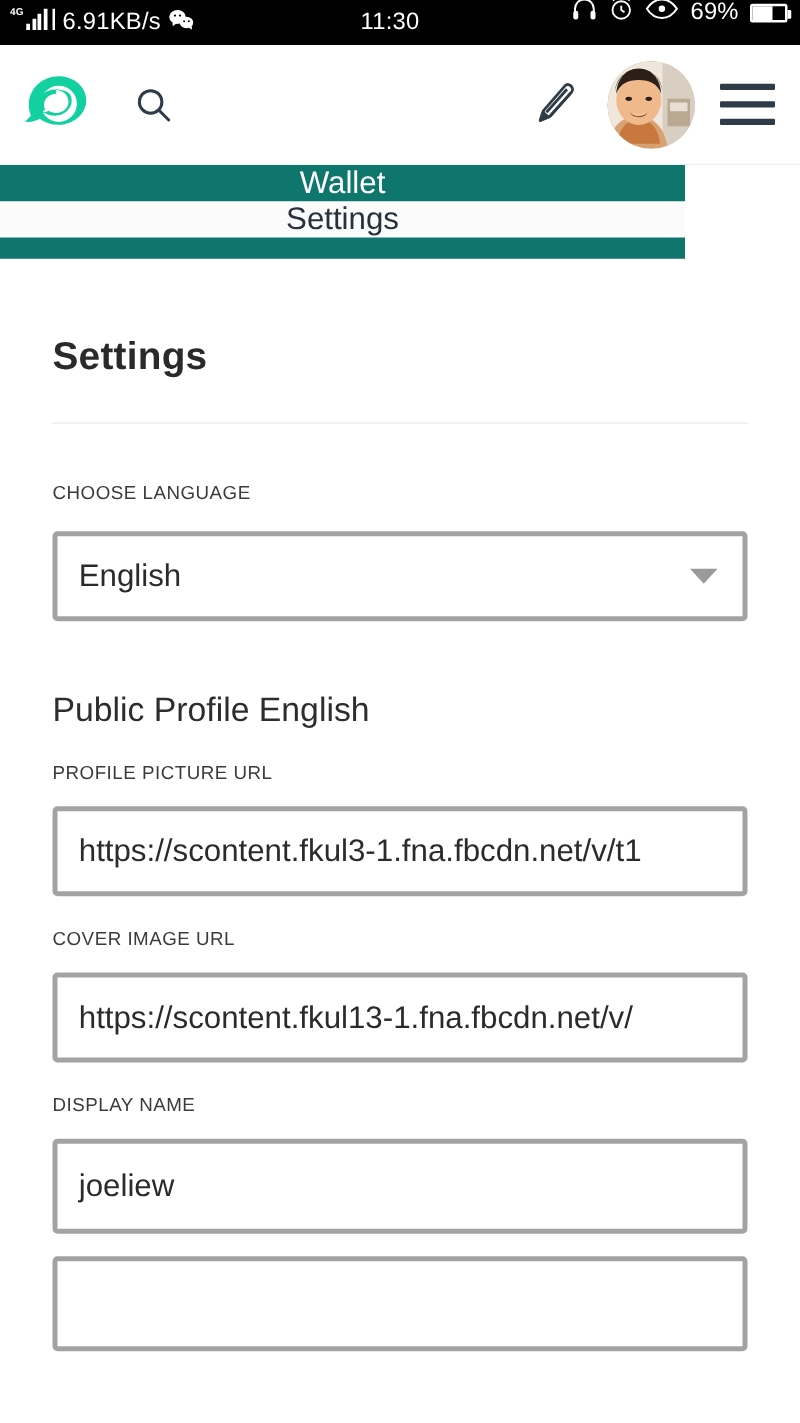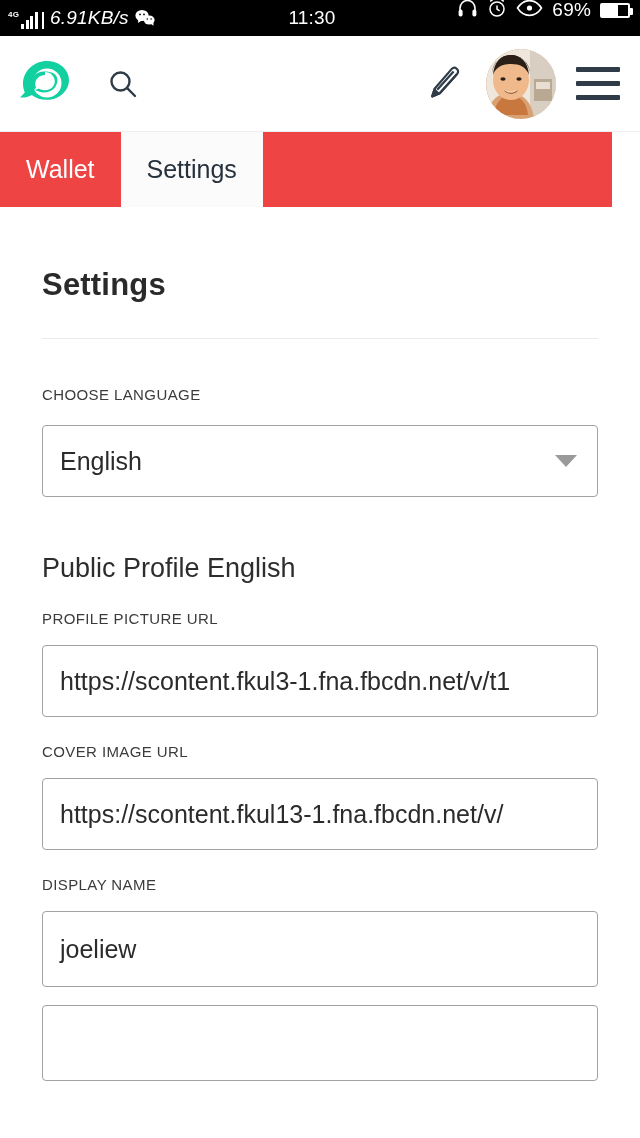--- a/index.html
+++ b/index.html
@@ -9,29 +9,29 @@
     font-family:"Liberation Sans", sans-serif;
     overflow:hidden;
   }
 
   
   .statusbar{
     height:36px; width:640px; background:#000; color:#fff;
     display:flex; align-items:center; position:relative;
     font-size:19px; letter-spacing:.2px;
   }
-  .sb-left{ display:flex; align-items:flex-end; gap:6px; padding-left:8px; }
+  .sb-left{ display:flex; align-items:flex-start; gap:6px; padding-left:8px; }
   .sb-right{ display:flex; align-items:center; gap:9px; position:absolute; right:10px; top:0; height:20px; }
   .sb-center{ position:absolute; left:0; right:16px; text-align:center; font-size:19px; line-height:36px; }
   .sig{ display:flex; align-items:flex-end; gap:1.5px; height:17px; position:relative; padding-left:13px;}
   .sig i{ display:block; width:3px; background:#fff; }
   .sig i.b1{height:5px;} .sig i.b2{height:9px;} .sig i.b3{height:13px;} .sig i.b4{height:17px; background:#fff;}
   .sig .g4{ position:absolute; left:0; top:-1px; font-size:8px; font-weight:bold; line-height:8px; }
   .sig .bar{ width:2px; height:17px; background:#fff; margin-left:3px;}
-  .speed{ font-size:19px;font-style:italic; }
+  .speed{ font-size:19px; }
   .wechat{ font-size:16px; line-height:16px; }
   .batt{ width:30px; height:15px; border:2px solid #fff; border-radius:2px; position:relative; }
   .batt:after{ content:""; position:absolute; right:-5px; top:3px; width:3px; height:7px; background:#fff; border-radius:0 1px 1px 0;}
   .batt i{ display:block; height:100%; width:62%; background:#fff; }
 
   
   .appbar{
     height:96px; width:640px; background:#fff;
     display:flex; align-items:center; position:relative;
     border-bottom:1px solid #eceef0;
@@ -42,21 +42,21 @@
   .pen-btn{ width:56px; height:56px; display:flex; align-items:center; justify-content:center; }
   .avatar{
     width:70px; height:70px; border-radius:50%; overflow:hidden; margin:0 14px;
     background:#c9a37d; position:relative; flex:none;
   }
   .avatar svg{ display:block; }
   .menu-btn{ width:56px; height:56px; display:flex; flex-direction:column; justify-content:center; gap:9px; padding:0 6px; }
   .menu-btn i{ display:block; height:5px; background:#2f3c48; border-radius:1px; }
 
   
-  .tabbar{ height:75px; width:612px; background:#ef4444; display:flex; align-items:stretch; }
+  .tabbar{ height:75px; width:548px; background:#0f766e; display:flex; align-items:stretch;flex-direction:column; }
   .tab{
     display:flex; align-items:center; justify-content:center;
     font-size:25px; color:#ffffff; padding:0 26px;
   }
   .tab.active{ background:#fbfbfb; color:#26313c; }
 
   
   .content{ padding:0 42px; }
   .page-title{
     font-size:31px; font-weight:bold; color:#2a2a2a;
@@ -64,21 +64,21 @@
   }
   .divider{ height:1px; background:#eaeaea; margin-top:35px; }
 
   .field-label{
     font-size:15px; color:#3b3b3b; letter-spacing:.4px;
     text-transform:uppercase;
   }
   .section-title{ font-size:27px; color:#2d2d2d; }
 
   .input{
-    width:100%; height:72px; border:1px solid #a3a3a3; border-radius:4px;
+    width:100%; height:72px; border:4px solid #a3a3a3; border-radius:4px;
     background:#fff; font-size:25px; color:#2b2b2b;
     padding:0 17px; display:flex; align-items:center;
     white-space:nowrap; overflow:hidden;
   }
   .input.tall{ height:76px; }
   .select{ position:relative; height:72px; }
   .select .caret{
     position:absolute; right:20px; top:50%; transform:translateY(-50%);
     width:0; height:0; border-left:11px solid transparent; border-right:11px solid transparent;
     border-top:12px solid #9a9a9a;

